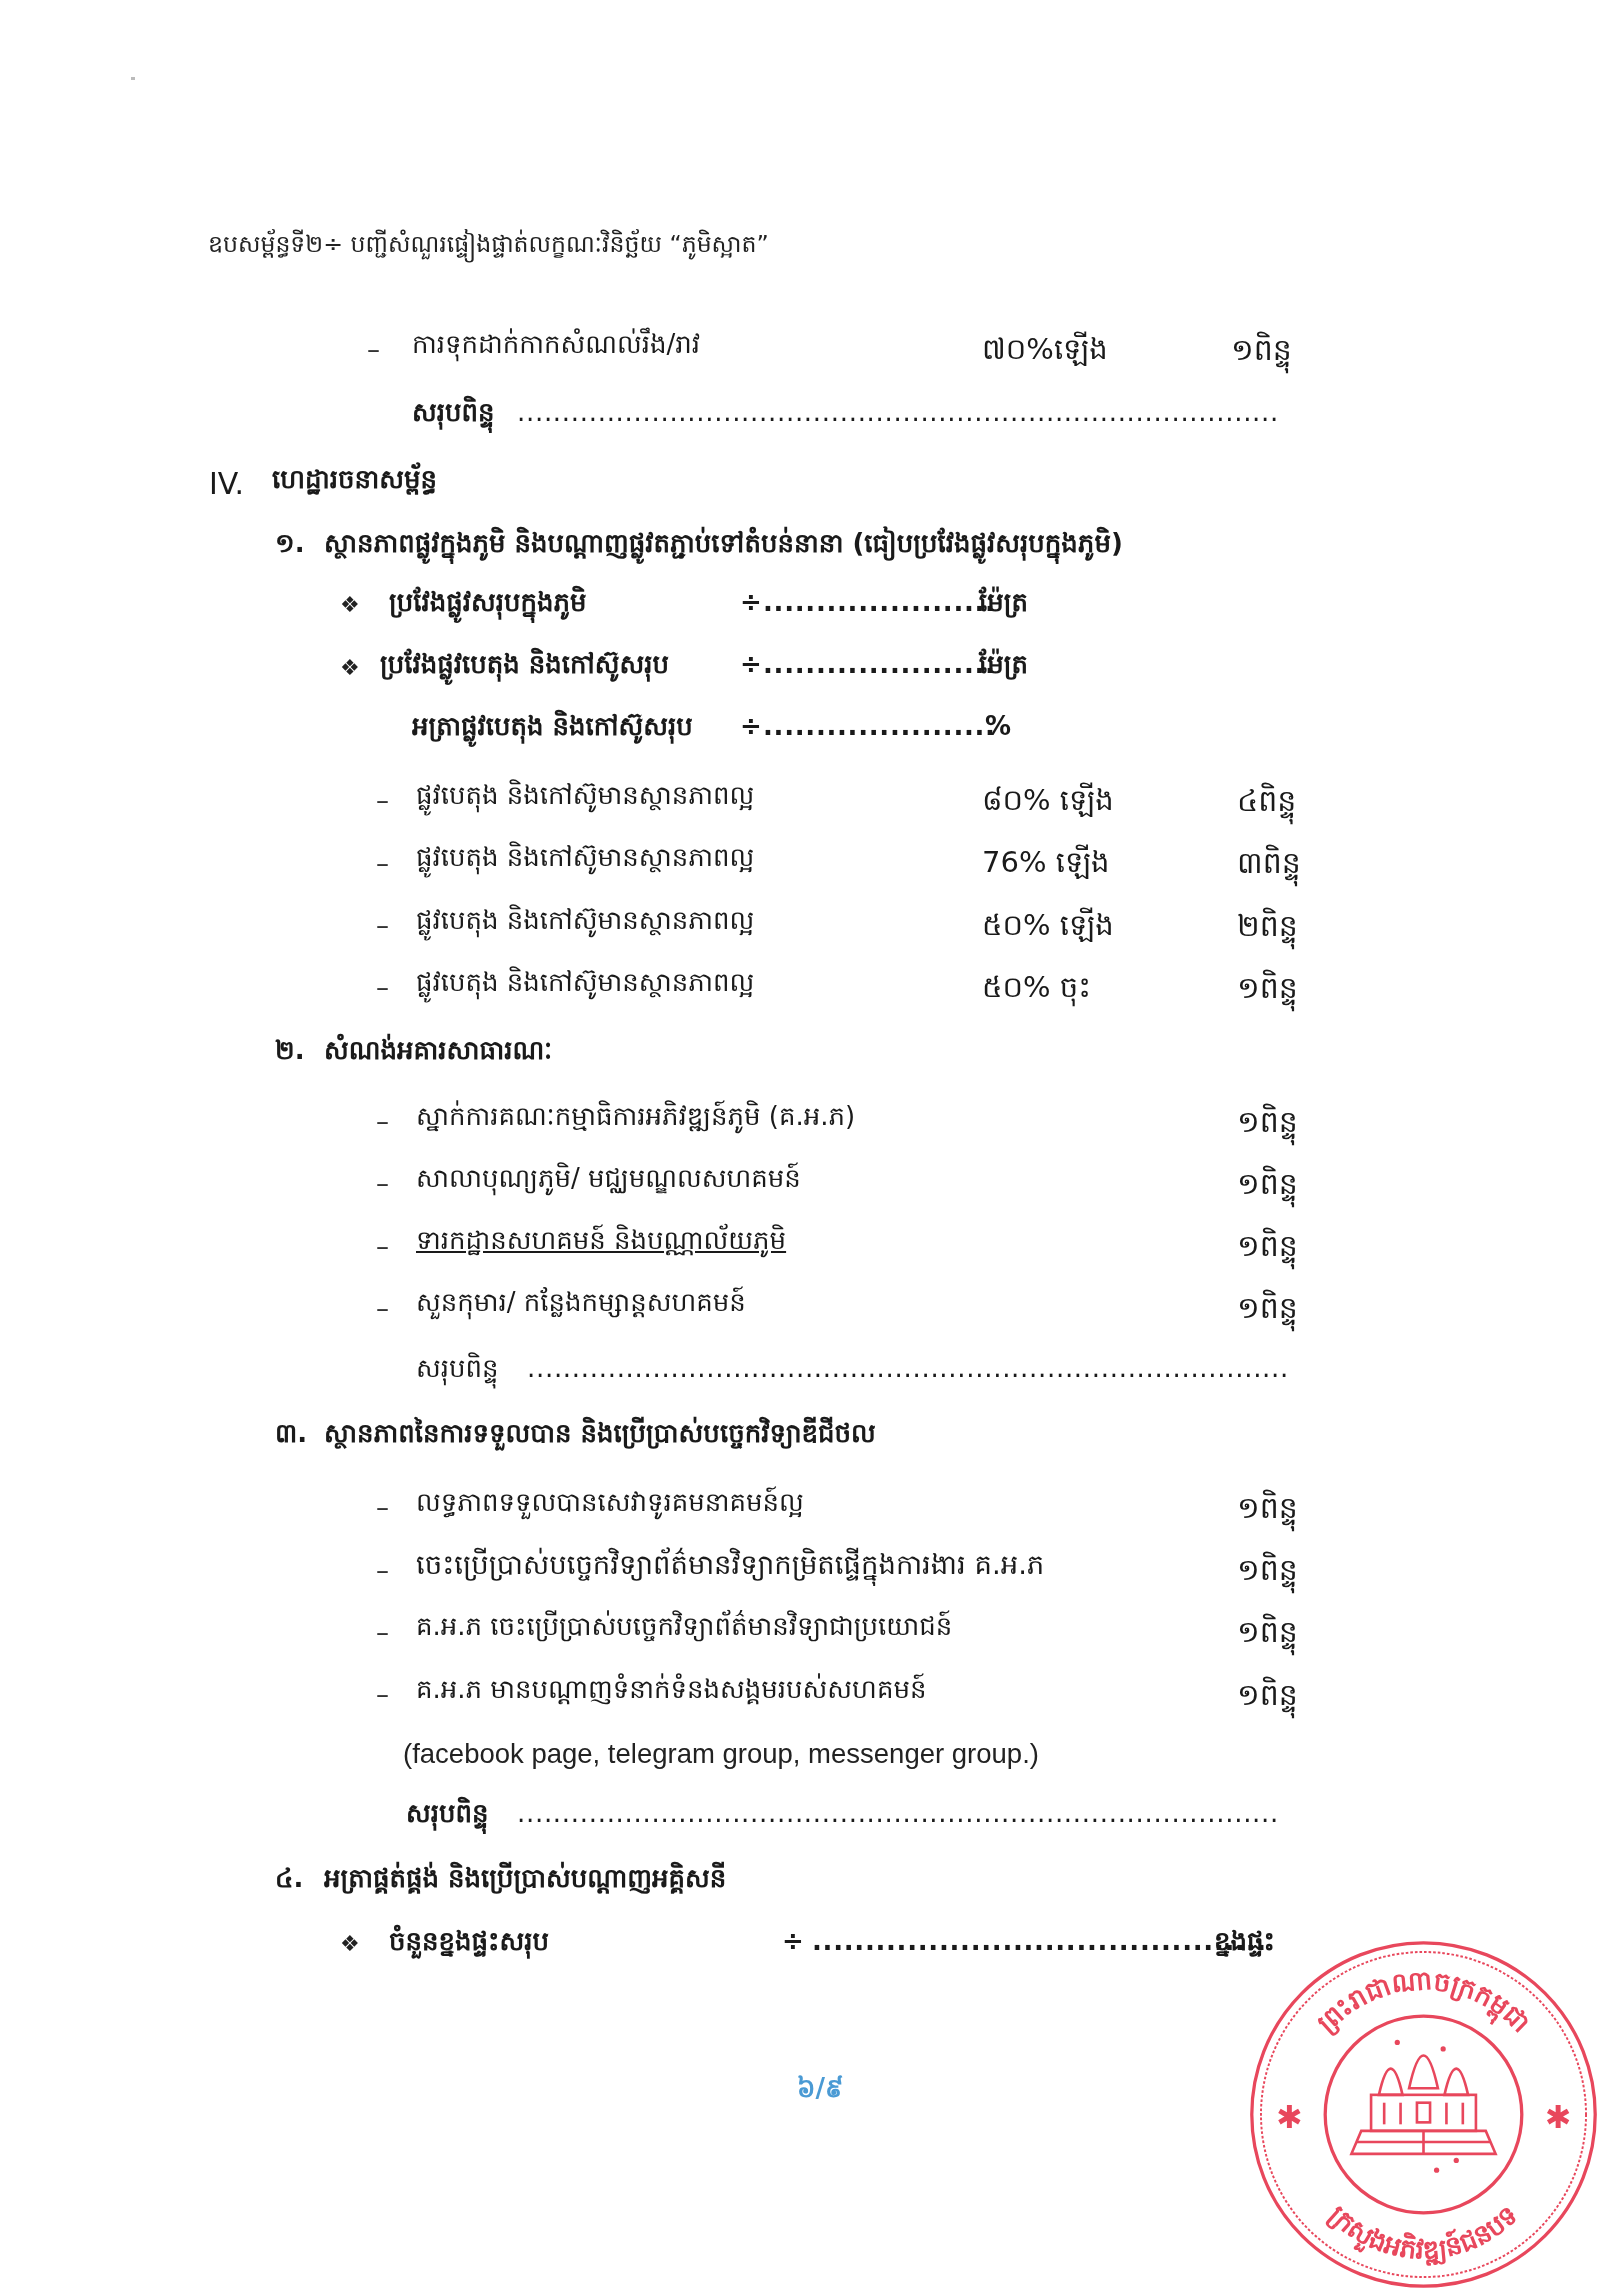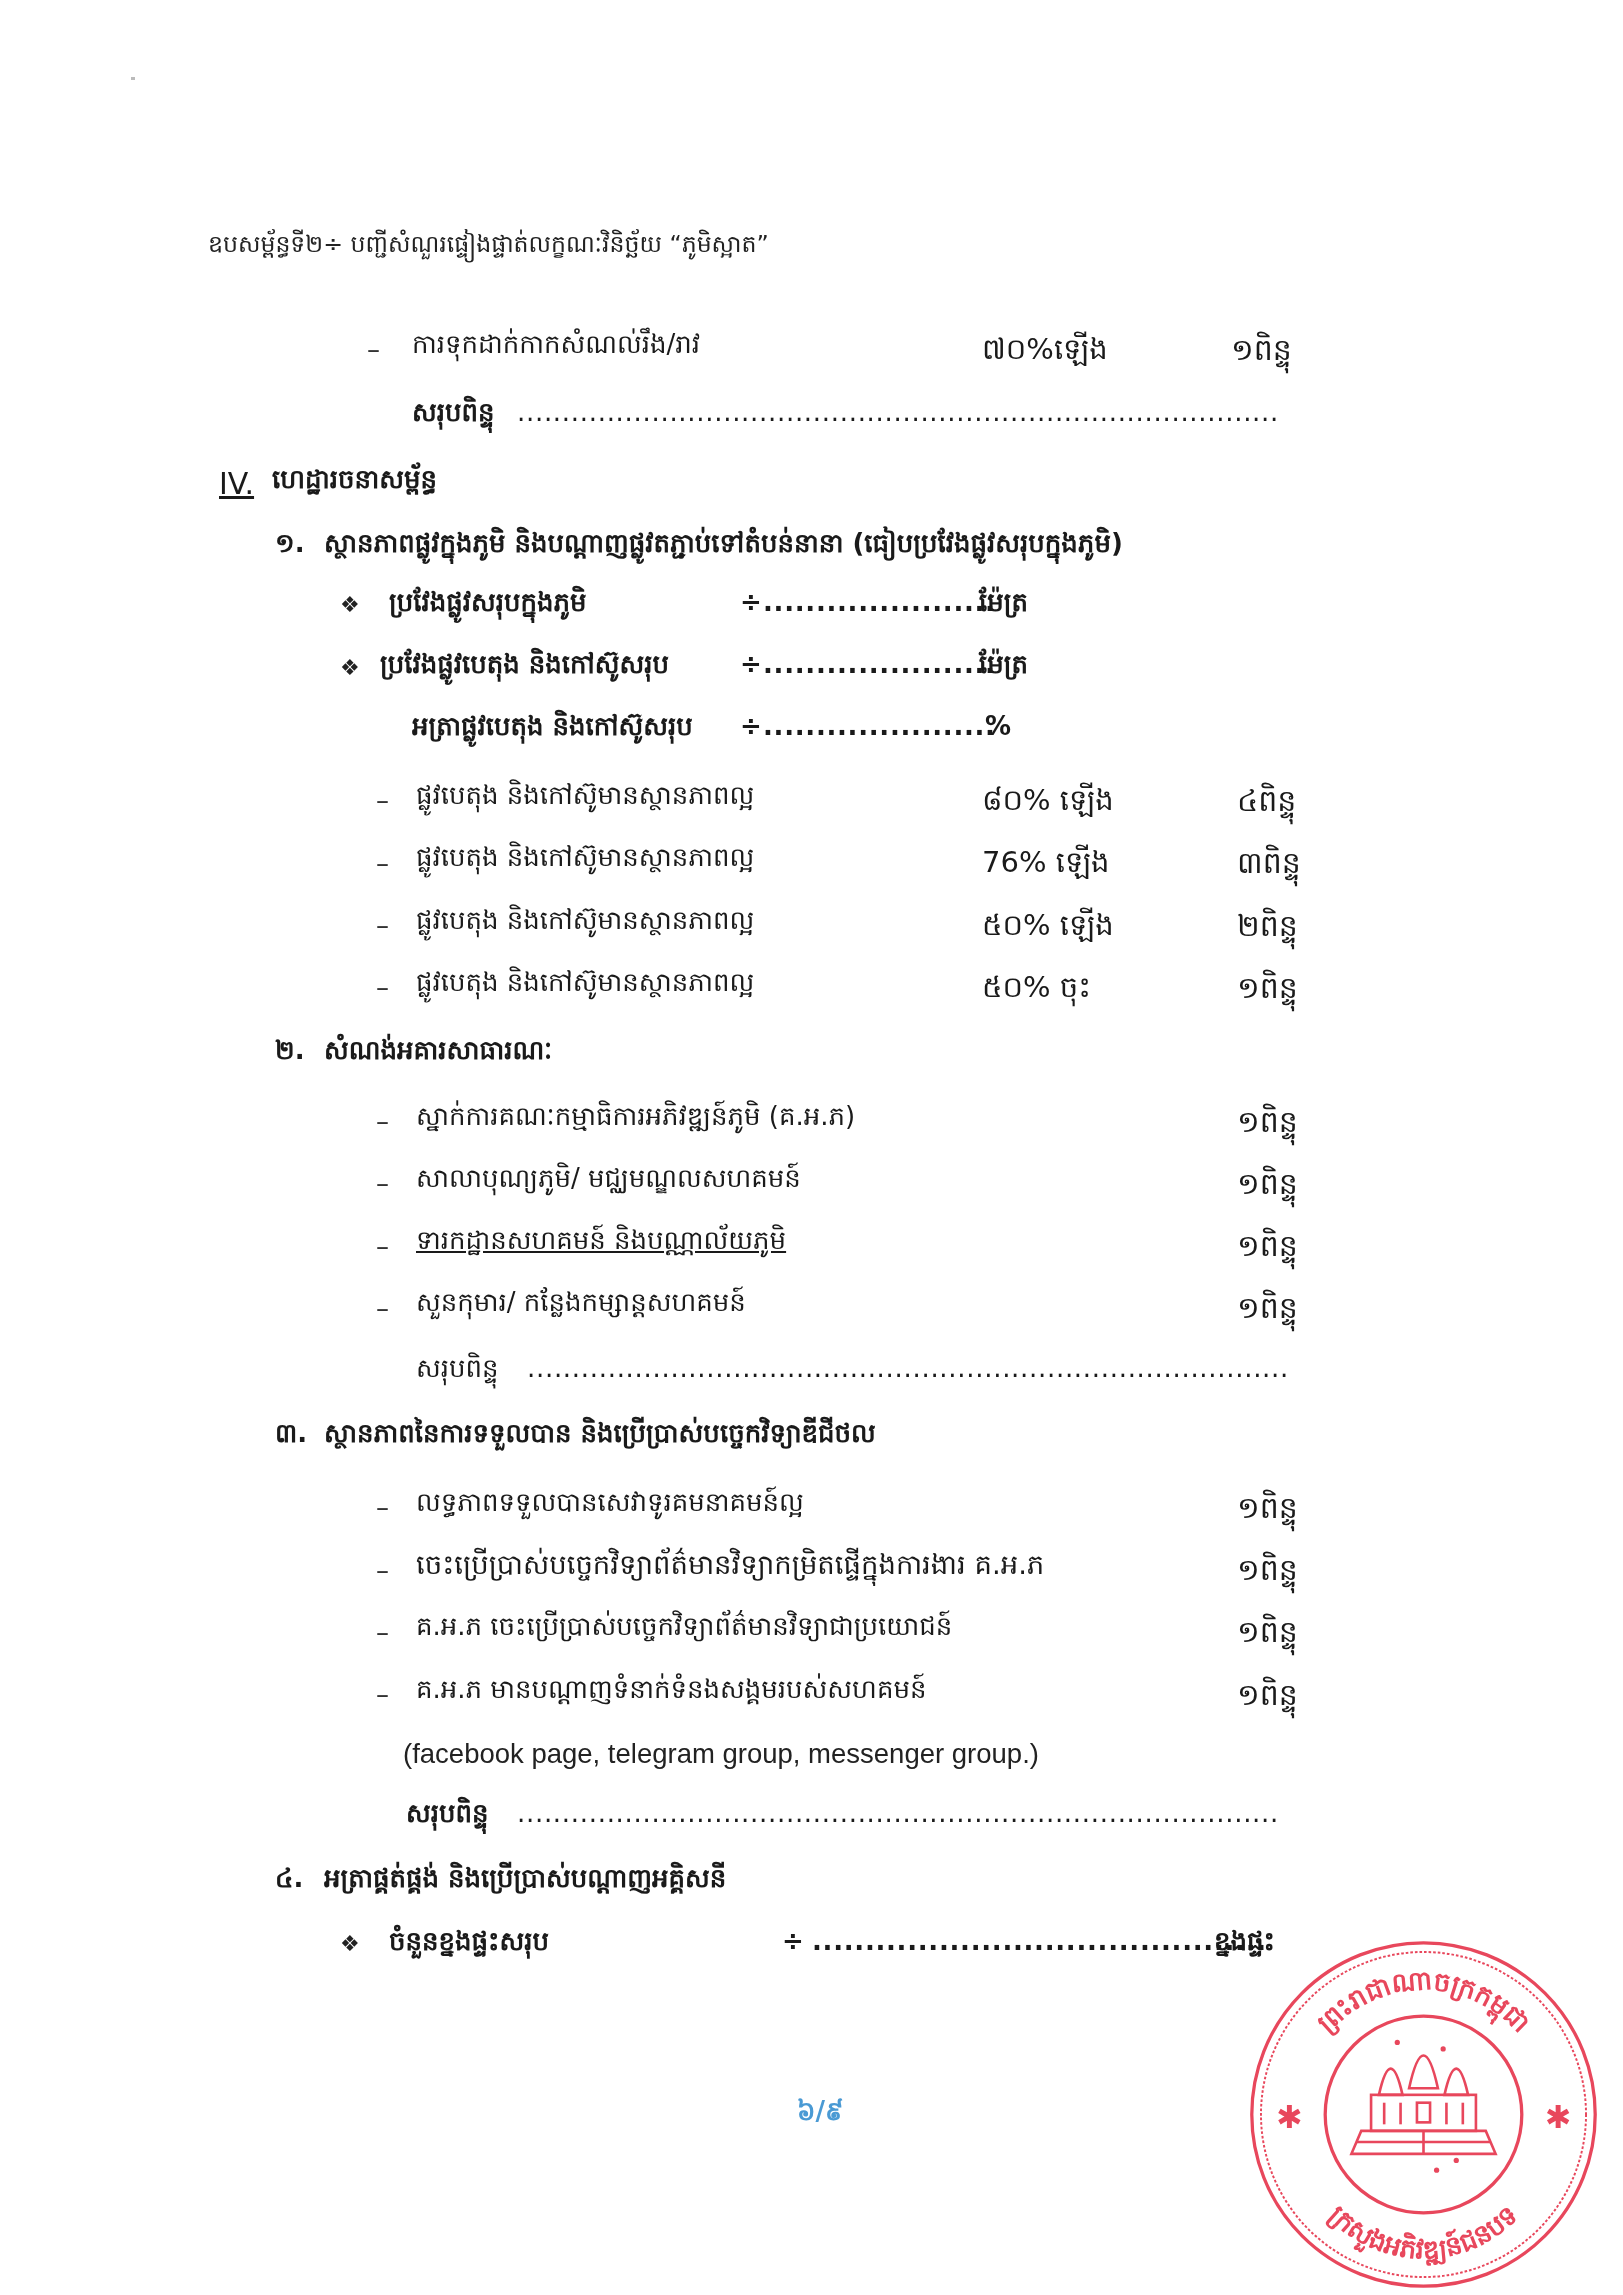--- a/index.html
+++ b/index.html
@@ -31,21 +31,21 @@
 <div class="abs header-note" style="left:208px; top:229px;">ឧបសម្ព័ន្ធទី២÷ បញ្ជីសំណួរផ្ទៀងផ្ទាត់លក្ខណៈវិនិច្ឆ័យ “ភូមិស្អាត”</div>
 
 <div class="abs dash" style="left:367px; top:334px;">–</div>
 <div class="abs line" style="left:412px; top:331px;">ការទុកដាក់កាកសំណល់រឹង/រាវ</div>
 <div class="abs pct" style="left:982px; top:331px;">៧០%ឡើង</div>
 <div class="abs pts" style="left:1231px; top:331px;">១ពិន្ទុ</div>
 
 <div class="abs line bold" style="left:412px; top:399px;">សរុបពិន្ទុ</div>
 <div class="abs line dots" style="left:517px; top:399px;">.....................................................................................</div>
 
-<div class="abs roman" style="left:219px; top:466px;text-decoration:underline;">IV.</div>
+<div class="abs roman" style="left:209px; top:466px;">IV.</div>
 <div class="abs line bold" style="left:272px; top:466px;">ហេដ្ឋារចនាសម្ព័ន្ធ</div>
 
 <div class="abs line bold" style="left:275px; top:530px;">១.</div>
 <div class="abs line bold" style="left:324px; top:530px;">ស្ថានភាពផ្លូវក្នុងភូមិ និងបណ្ដាញផ្លូវតភ្ជាប់ទៅតំបន់នានា (ធៀបប្រវែងផ្លូវសរុបក្នុងភូមិ)</div>
 
 <div class="abs bullet" style="left:340px; top:592px;">❖</div>
 <div class="abs line bold" style="left:389px; top:589px;">ប្រវែងផ្លូវសរុបក្នុងភូមិ</div>
 <div class="abs line bold" style="left:740px; top:589px;">÷</div>
 <div class="abs line bold dots" style="left:763px; top:589px;">......................</div>
 <div class="abs line bold" style="left:979px; top:589px;">ម៉ែត្រ</div>
@@ -129,21 +129,21 @@
 
 <div class="abs line bold" style="left:275px; top:1865px;">៤.</div>
 <div class="abs line bold" style="left:324px; top:1865px;">អត្រាផ្គត់ផ្គង់ និងប្រើប្រាស់បណ្ដាញអគ្គិសនី</div>
 
 <div class="abs bullet" style="left:340px; top:1931px;">❖</div>
 <div class="abs line bold" style="left:389px; top:1928px;">ចំនួនខ្នងផ្ទះសរុប</div>
 <div class="abs line bold" style="left:782px; top:1928px;">÷</div>
 <div class="abs line bold dots" style="left:812px; top:1928px;">...........................................</div>
 <div class="abs line bold" style="left:1214px; top:1928px;">ខ្នងផ្ទះ</div>
 
-<div class="abs page-num" style="left:797px; top:2072px; color:#4a9ad4;margin-top:23px;">៦/៩</div>
+<div class="abs page-num" style="left:797px; top:2072px; color:#4a9ad4;">៦/៩</div>
 
 <svg class="stamp" viewBox="0 0 560 560">
   <defs>
     <path id="topArc" d="M 90 280 A 190 190 0 0 1 470 280"></path>
     <path id="botArc" d="M 80 300 A 200 200 0 0 0 480 300"></path>
   </defs>
   <g fill="none" stroke="#e8475c">
     <circle cx="280" cy="280" r="262" stroke-width="5"></circle>
     <circle cx="280" cy="280" r="248" stroke-width="3" stroke-dasharray="4 3"></circle>
     <circle cx="280" cy="280" r="150" stroke-width="5"></circle>

